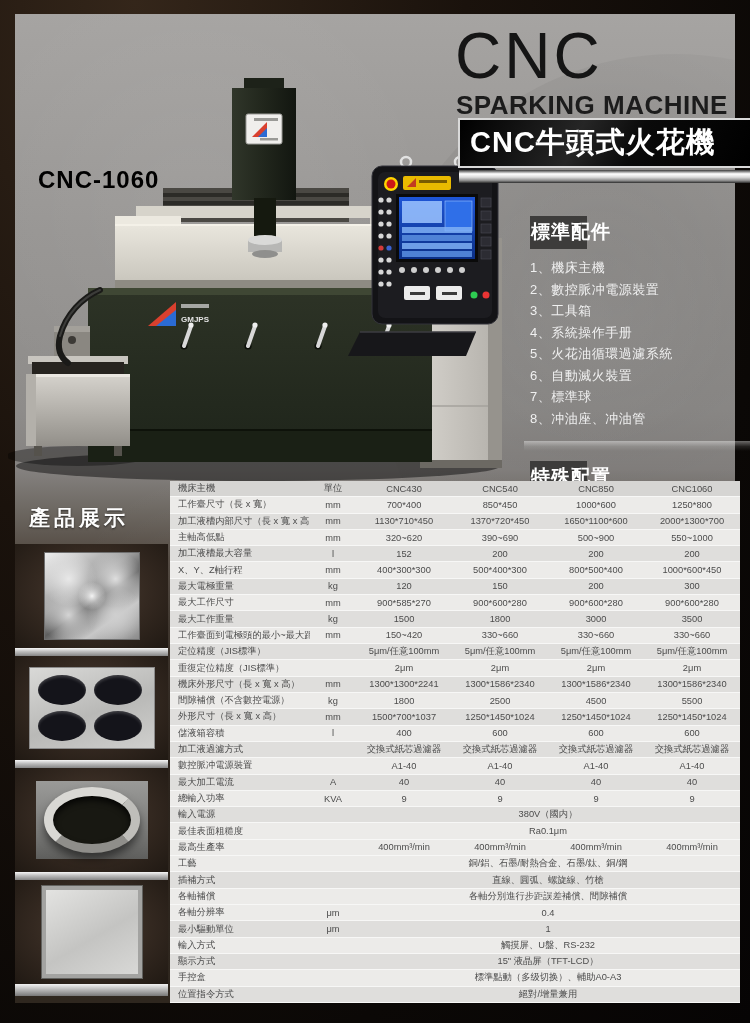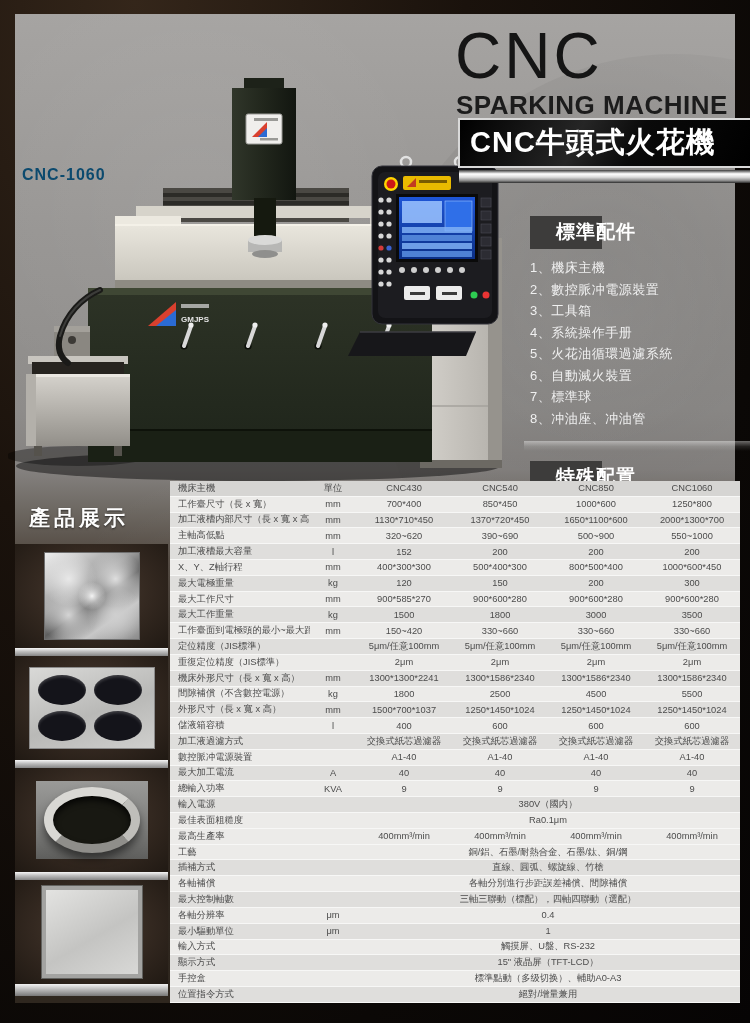--- a/index.html
+++ b/index.html
@@ -29,27 +29,27 @@
   .cnc-title{position:absolute;left:455px;top:22px;font-size:64px;line-height:68px;
     color:#151515;letter-spacing:3px;font-weight:400;z-index:4;}
   .cnc-sub{position:absolute;left:456px;top:90px;font-size:26px;color:#1c1c1c;
     letter-spacing:.5px;font-weight:700;z-index:4;}
   .name-box{position:absolute;left:458px;top:118px;width:292px;height:46px;z-index:5;
     background:linear-gradient(115deg,#000 0%,#262626 40%,#0a0a0a 60%,#000 100%);
     border:2px solid #d9d9d9;border-right:none;display:flex;align-items:center;}
   .name-box span{color:#fff;font-size:29px;font-weight:bold;padding-left:10px;letter-spacing:1px;}
   .silver-bar{position:absolute;left:459px;top:170px;width:291px;height:13px;z-index:5;
     background:linear-gradient(180deg,#3a3a3a 0%,#ffffff 30%,#dcdcdc 55%,#8a8a8a 82%,#2c2c2c 100%);}
-  .model-label{position:absolute;left:22px;top:166px;font-size:16px;font-weight:bold;
-    color:#0c4a6e;letter-spacing:1px;z-index:4;}
+  .model-label{position:absolute;left:38px;top:166px;font-size:24px;font-weight:bold;
+    color:#000000;letter-spacing:1px;z-index:4;}
 
   
   .accessories{position:absolute;left:530px;top:216px;width:210px;z-index:4;}
   .acc-heading{display:inline-block;font-size:19px;font-weight:bold;color:#fff;
-    padding:3px 14px 4px 26px;letter-spacing:1px;
+    padding:3px 14px 4px 1px;letter-spacing:1px;
     background:linear-gradient(90deg,#3d3c3b 0%,#3d3c3b 60%,rgba(61,60,59,0) 60%);}
   .acc-list{list-style:none;margin:8px 0 0 0;padding:0;}
   .acc-list li{font-size:13px;color:#f0f0f0;line-height:21.5px;letter-spacing:.5px;}
   .section-divider{height:10px;margin:12px -10px 10px -6px;
     background:linear-gradient(180deg,rgba(255,255,255,.40),rgba(255,255,255,.10) 55%,rgba(255,255,255,0));}
 
   
   .left-col{position:absolute;left:15px;top:468px;width:153px;height:535px;z-index:4;}
   .display-heading{margin:36px 0 0 14px;font-size:21px;font-weight:bold;color:#fdfdfd;
     letter-spacing:4px;text-shadow:0 1px 2px rgba(0,0,0,.6);}
@@ -534,25 +534,20 @@
         <tr class="odd">
           <td class="lbl">插補方式</td>
           <td></td>
           <td colspan="4">直線、圓弧、螺旋線、竹槍</td>
         </tr>
         <tr class="even">
           <td class="lbl">各軸補償</td>
           <td></td>
           <td colspan="4">各軸分別進行步距誤差補償、間隙補償</td>
         </tr>
-        <tr class="odd">
-          <td class="lbl">最大控制軸數</td>
-          <td></td>
-          <td colspan="4">三軸三聯動（標配），四軸四聯動（選配）</td>
-        </tr>
         <tr class="even">
           <td class="lbl">各軸分辨率</td>
           <td>μm</td>
           <td colspan="4">0.4</td>
         </tr>
         <tr class="odd">
           <td class="lbl">最小驅動單位</td>
           <td>μm</td>
           <td colspan="4">1</td>
         </tr>

